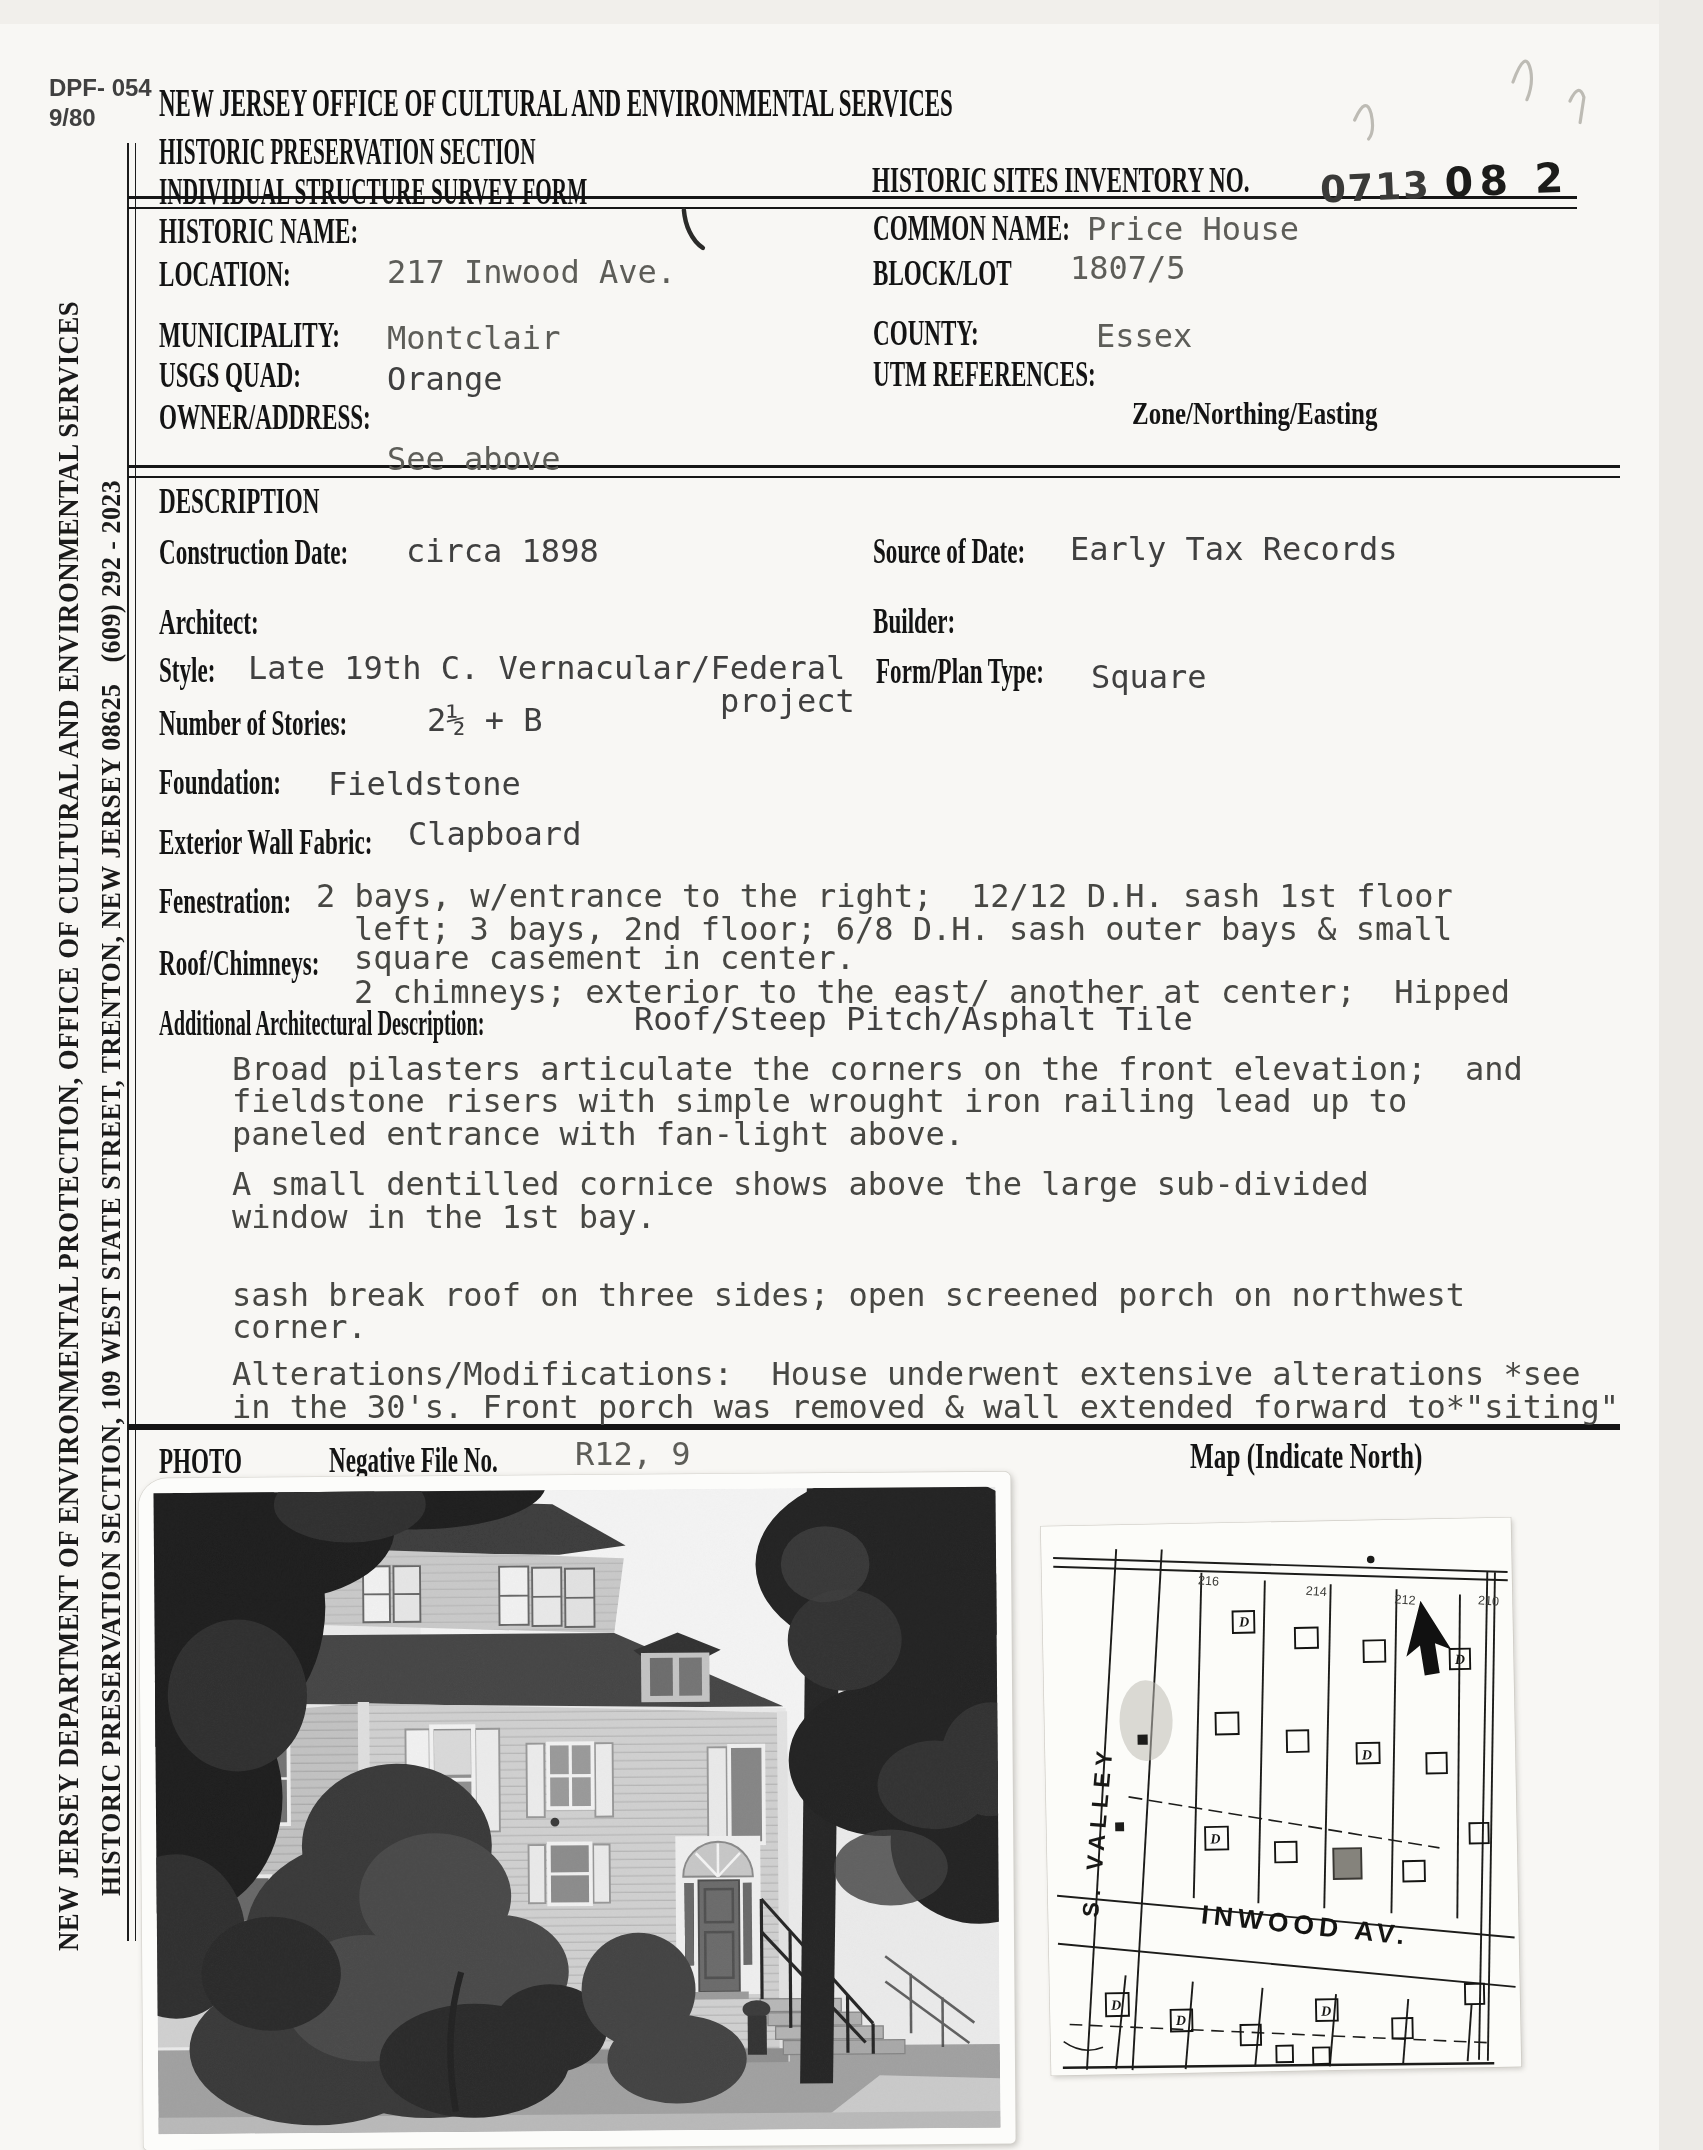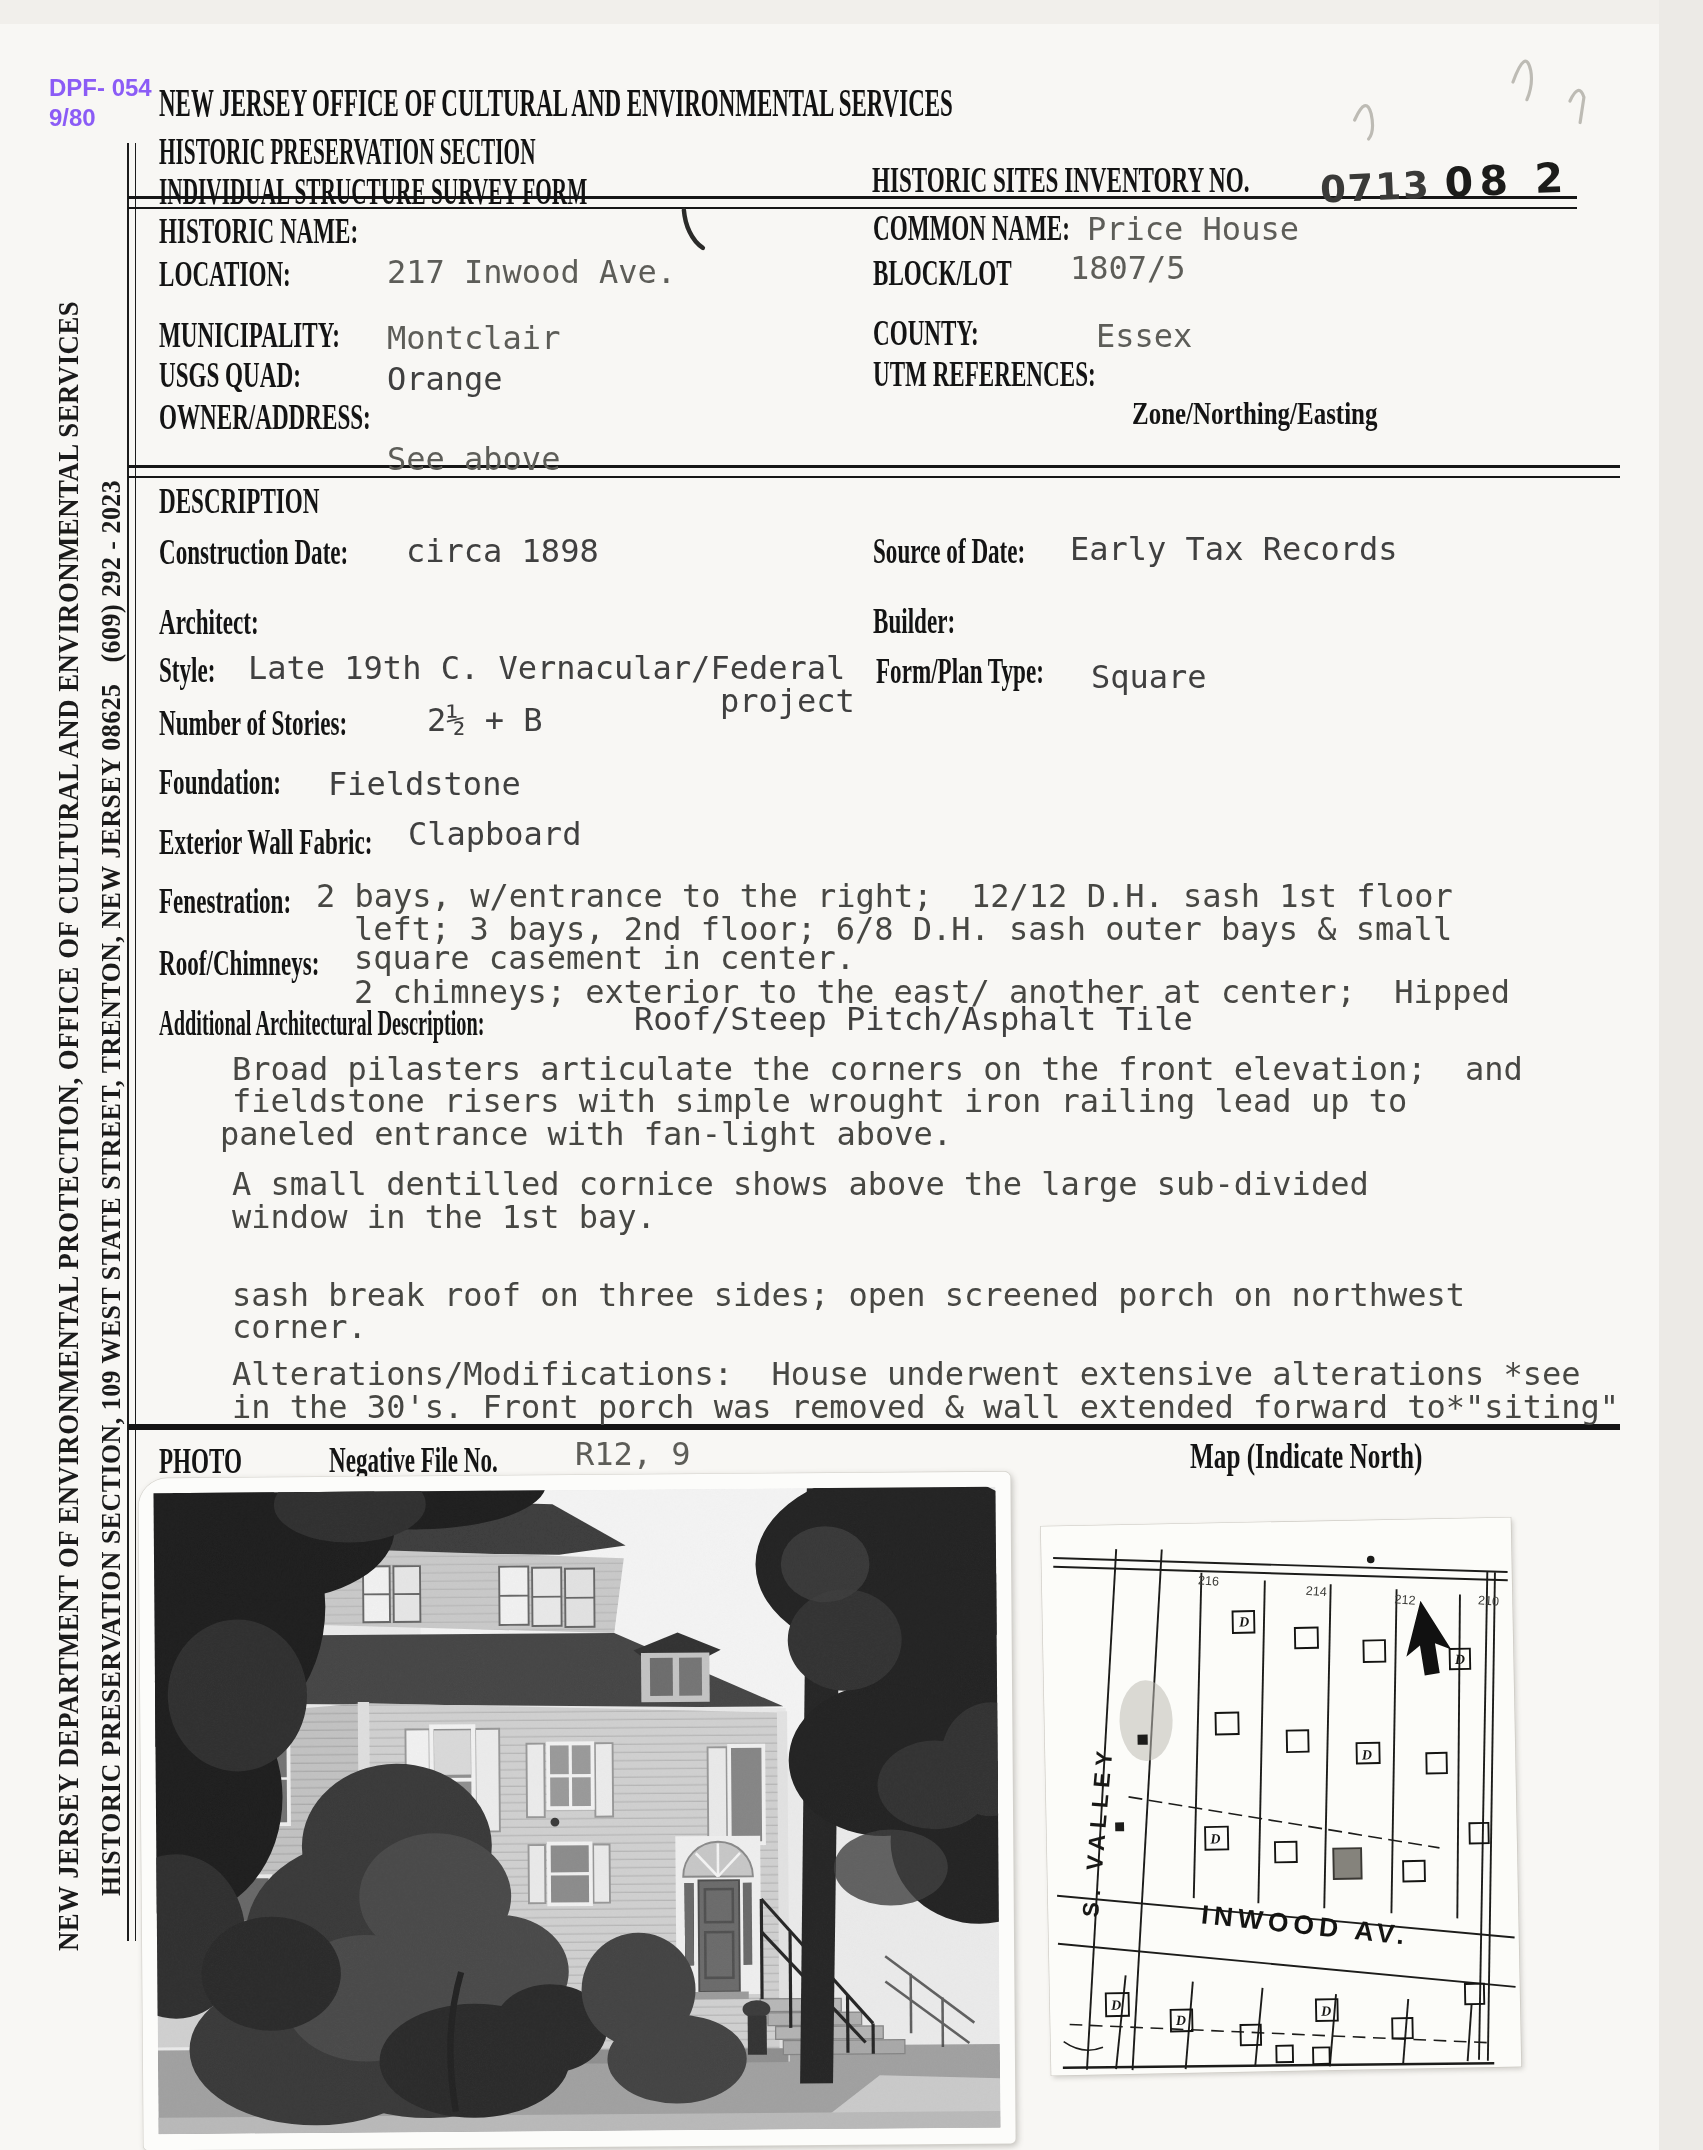--- a/index.html
+++ b/index.html
@@ -16,21 +16,21 @@
   }
   .lbl.small{font-size:32px;}
   .lbl.tight{transform:scaleX(.58);}
   .hdr{
     position:absolute;font-family:"Liberation Serif",serif;font-weight:700;
     font-size:41px;line-height:1;white-space:nowrap;color:#121212;
     transform:scaleX(.56);transform-origin:0 0;
   }
   .code{
     position:absolute;font-family:"Liberation Sans",sans-serif;font-weight:700;
-    font-size:24px;line-height:1.25;color:#8b5cf6;white-space:pre;
+    font-size:24px;line-height:1.25;color:#404040;white-space:pre;
   }
   .typed{
     position:absolute;font-family:"DejaVu Sans Mono",monospace;
     font-size:32px;line-height:1;color:#474743;white-space:pre;
   }
   .typed.light{color:#404040;}
   .typed.mid{color:#5d5d58;}
   .hand{
     position:absolute;font-family:"DejaVu Sans",sans-serif;line-height:1;white-space:nowrap;
     transform:rotate(-2.5deg);
@@ -144,21 +144,21 @@
 
   <div class="lbl" style="left:159px;top:946px;">Roof/Chimneys:</div>
   <div class="typed" style="left:354px;top:942px;">square casement in center.</div>
   <div class="typed" style="left:354px;top:976px;">2 chimneys; exterior to the east/ another at center;  Hipped</div>
 
   <div class="lbl tight" style="left:159px;top:1006px;">Additional Architectural Description:</div>
   <div class="typed light" style="left:634px;top:1003px;">Roof/Steep Pitch/Asphalt Tile</div>
 
   <div class="typed" style="left:232px;top:1053px;">Broad pilasters articulate the corners on the front elevation;  and</div>
   <div class="typed" style="left:232px;top:1085px;">fieldstone risers with simple wrought iron railing lead up to</div>
-  <div class="typed" style="left:220px;top:1118px;">paneled entrance with fan-light above.</div>
+  <div class="typed" style="left:232px;top:1118px;">paneled entrance with fan-light above.</div>
 
   <div class="typed" style="left:232px;top:1168px;">A small dentilled cornice shows above the large sub-divided</div>
   <div class="typed" style="left:232px;top:1201px;">window in the 1st bay.</div>
 
   <div class="typed" style="left:232px;top:1279px;">sash break roof on three sides; open screened porch on northwest</div>
   <div class="typed" style="left:232px;top:1311px;">corner.</div>
 
   <div class="typed" style="left:232px;top:1358px;">Alterations/Modifications:  House underwent extensive alterations *see</div>
   <div class="typed" style="left:232px;top:1391px;">in the 30's. Front porch was removed &amp; wall extended forward to*"siting"</div>
 

